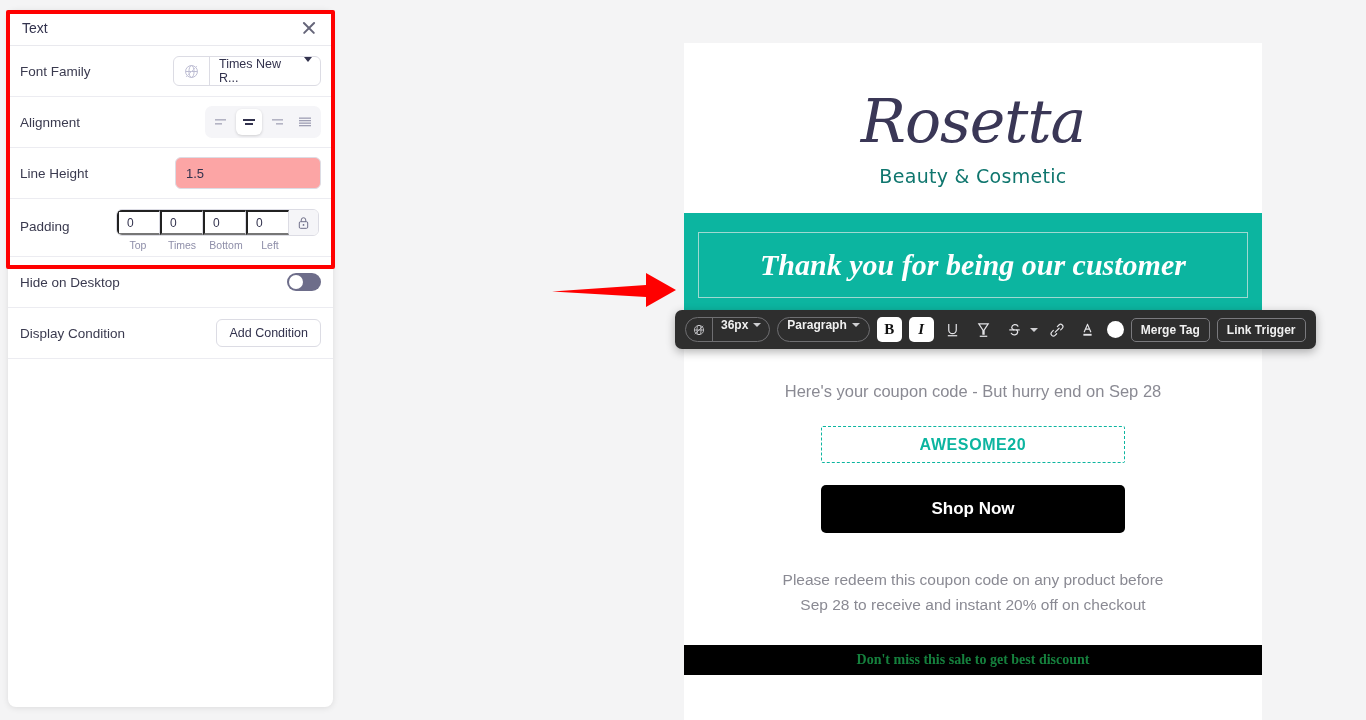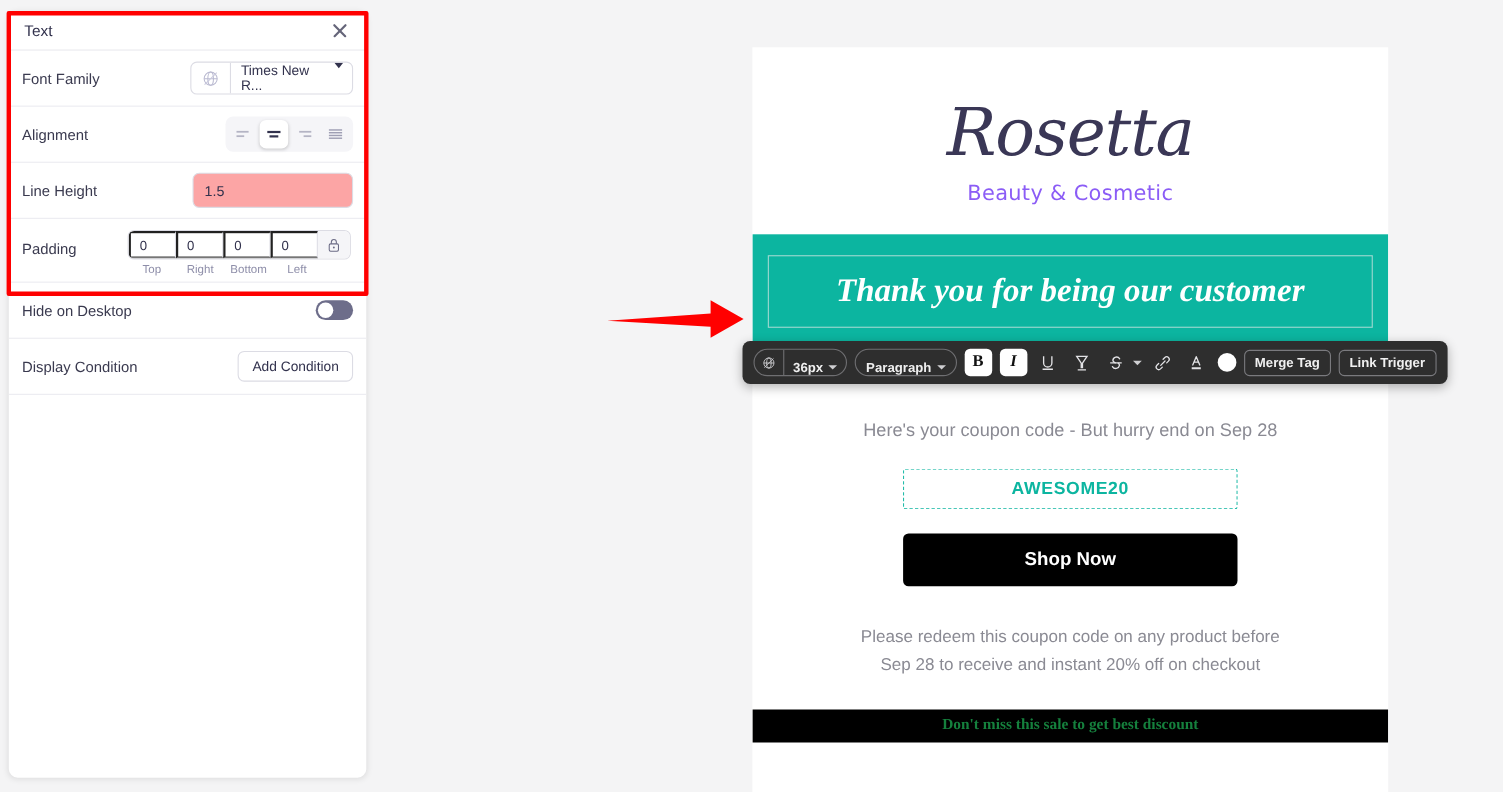--- a/index.html
+++ b/index.html
@@ -146,21 +146,21 @@
   .logo-block { padding: 48px 0 26px; text-align: center; }
   .logo-name {
     font-family: "DejaVu Serif", serif;
     font-style: italic;
     font-size: 60px;
     color: #3a3756;
     letter-spacing: -1px;
     line-height: 1;
   }
   .logo-sub {
-    margin-top: 14px; font-size: 19px; color: #8b5cf6;
+    margin-top: 14px; font-size: 19px; color: #0f766e;
     font-family: "DejaVu Sans", sans-serif; letter-spacing: .3px;
   }
   .banner {
     background: #0cb5a0; height: 103px;
     display: flex; align-items: center; justify-content: center;
     padding: 0 14px;
   }
   .banner-inner {
     width: 100%; height: 66px; border: 1px solid #9fd9d1;
     display: flex; align-items: center; justify-content: center;
@@ -208,21 +208,21 @@
   
   .rte {
     position: absolute; left: 675px; top: 310px;
     height: 39px; background: #2e2e2e; border-radius: 7px;
     display: flex; align-items: center; gap: 7px;
     padding: 0 10px;
     box-shadow: 0 3px 10px rgba(0,0,0,.3);
     z-index: 20;
   }
   .rte-pill {
-    display: flex; align-items: flex-end;
+    display: flex; align-items: flex-start;
     border: 1px solid #6f6f72; border-radius: 13px;
     height: 25px; cursor: pointer;
   }
   .rte-pill .glob {
     width: 27px; display: flex; align-items: center; justify-content: center;
     border-right: 1px solid #6f6f72; height: 100%;
   }
   .rte-pill .val {
     display: flex; align-items: center; gap: 5px; padding: 0 8px;
     color: #f0f0f0; font-size: 12px; font-weight: bold;
@@ -334,21 +334,21 @@
           <div class="pad-lock">
             <svg width="13" height="14" viewBox="0 0 14 16">
               <rect x="2.2" y="6.5" width="9.6" height="7.6" rx="1.4" fill="none" stroke="#6b6b85" stroke-width="1.1"></rect>
               <path d="M4.4 6.5 V4.6 a2.6 2.6 0 0 1 5.2 0 V6.5" fill="none" stroke="#6b6b85" stroke-width="1.1"></path>
               <circle cx="7" cy="10.2" r="1" fill="#6b6b85"></circle>
             </svg>
           </div>
         </div>
         <div class="pad-subs">
           <div class="pad-sub">Top</div>
-          <div class="pad-sub">Right</div>
+          <div class="pad-sub">Times</div>
           <div class="pad-sub">Bottom</div>
           <div class="pad-sub">Left</div>
           <div class="pad-sub lock-sp"></div>
         </div>
       </div>
     </div>
 
     <div class="row">
       <div class="row-label">Hide on Desktop</div>
       <div class="toggle">

